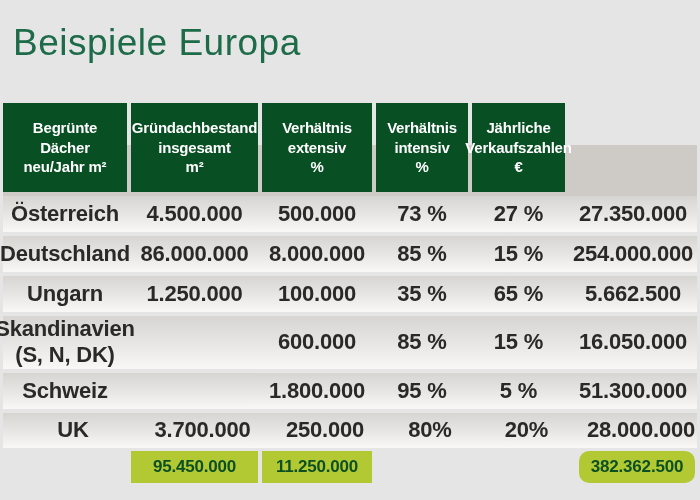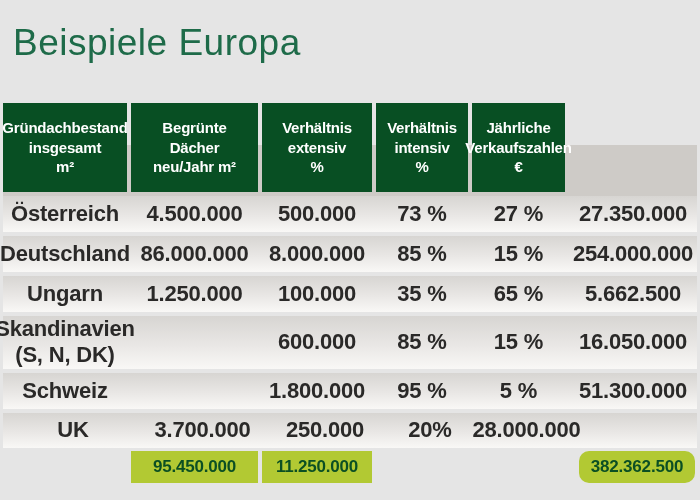--- a/index.html
+++ b/index.html
@@ -97,26 +97,26 @@
 <body>
 
 <div class="page">
 
   <h1 class="title">Beispiele Europa</h1>
 
   <div class="table">
 
     <div class="grid-row header-row">
       <div class="band"></div>
+      <div class="hcell">Begrünte
+Dächer
+neu/Jahr m²</div>
       <div class="hcell">Gründachbestand
 insgesamt
 m²</div>
-      <div class="hcell">Begrünte
-Dächer
-neu/Jahr m²</div>
       <div class="hcell">Verhältnis
 extensiv
 %</div>
       <div class="hcell">Verhältnis
 intensiv
 %</div>
       <div class="hcell">Jährliche
 Verkaufszahlen
 €</div>
     </div>
@@ -164,20 +164,21 @@
       <div class="cell">1.800.000</div>
       <div class="cell">95 %</div>
       <div class="cell">5 %</div>
       <div class="cell">51.300.000</div>
     </div>
 
     <div class="grid-row row short">
       <div class="cell">UK</div>
       <div class="cell">3.700.000</div>
       <div class="cell">250.000</div>
+      <div class="cell">80%</div>
       <div class="cell">20%</div>
       <div class="cell">28.000.000</div>
     </div>
 
     <div class="grid-row total-row">
       <div class="tcell"></div>
       <div class="tcell hl">95.450.000</div>
       <div class="tcell hl">11.250.000</div>
       <div class="tcell"></div>
       <div class="tcell"></div>

